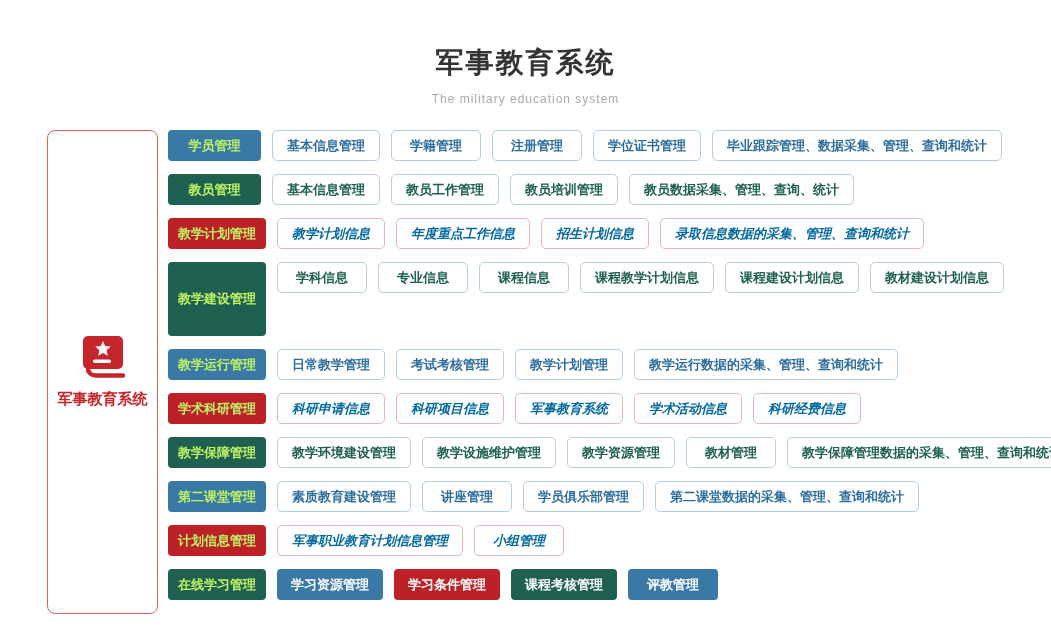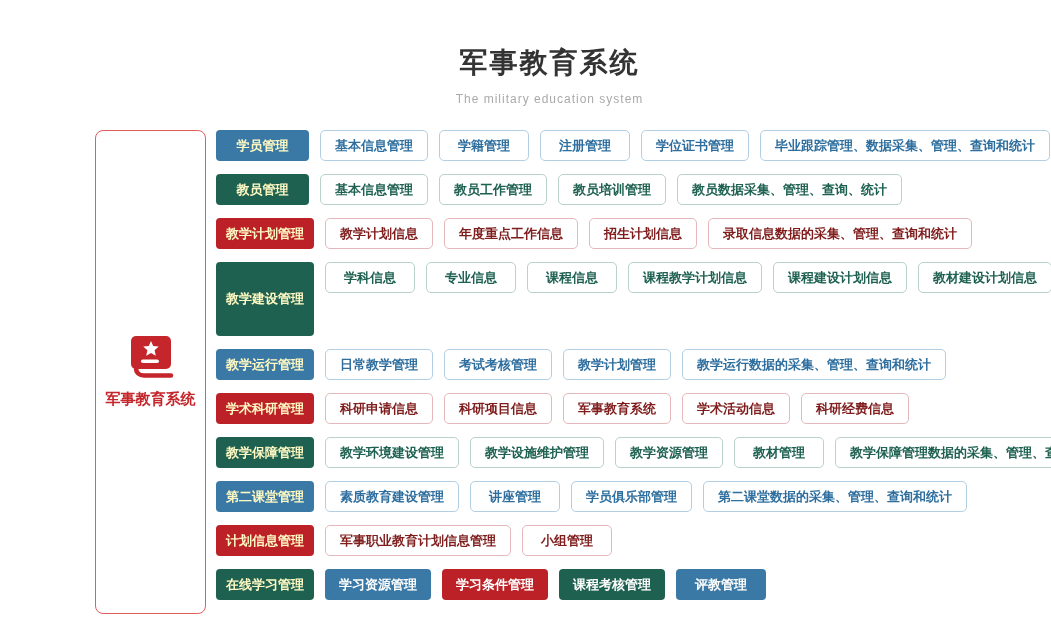--- a/index.html
+++ b/index.html
@@ -1,21 +1,21 @@
 <!DOCTYPE html>
 <html><head>
 <meta charset="utf-8">
 <style>
   * { margin:0; padding:0; box-sizing:border-box; }
   html,body { background:#ffffff; }
   body {
     font-family: "Liberation Sans", "DejaVu Sans", sans-serif;
     width:1051px; height:636px; overflow:hidden; position:relative;
   }
-  .page { width:1051px; height:540px; position:relative;padding-left:48px; }
+  .page { width:1051px; height:540px; position:relative; }
 
   
   .header { text-align:center; padding-top:44px; }
   .title { font-size:28px; font-weight:bold; color:#333333; letter-spacing:2px; }
   .subtitle { font-size:12px; color:#aaaaaa; margin-top:10px; letter-spacing:1px; }
 
   
   .content { display:flex; align-items:flex-start; margin-top:24px; padding-left:47px; }
 
   
@@ -28,39 +28,39 @@
 
   
   .rows { display:flex; flex-direction:column; gap:13px; margin-left:10px; }
   .row { display:flex; align-items:flex-start; gap:11px; }
   .items { display:flex; gap:11px; flex-wrap:nowrap; }
   .lines { display:flex; flex-direction:row; gap:9px; }
 
   .cat {
     min-width:93px; height:31px; padding:0 10px; border-radius:4px;
     display:flex; align-items:center; justify-content:center;
-    color:#fef9c3; font-size:13px; font-weight:bold; cursor:pointer; flex-shrink:0;
+    color:#bef264; font-size:13px; font-weight:bold; cursor:pointer; flex-shrink:0;
     white-space:nowrap;
   }
   .cat-tall { height:74px; }
 
   .btn {
     min-width:90px; height:31px; padding:0 14px; border-radius:5px;
     background:#ffffff; border:1px solid; font-size:13px; font-weight:bold;
     display:flex; align-items:center; justify-content:center;
     cursor:pointer; white-space:nowrap;
   }
 
   
   .theme-blue  .cat { background:#3a79a6; }
   .theme-green .cat { background:#1e6150; }
   .theme-red   .cat { background:#bb2126; }
   .theme-blue  .btn { color:#2e6e9e; border-color:#b3cfe3; }
   .theme-green .btn { color:#1e6150; border-color:#b9d2cb; }
-  .theme-red   .btn { color:#7f1d1d; border-color:#e5b9bb; }
+  .theme-red   .btn { color:#0369a1; border-color:#e5b9bb;font-style:italic; }
 
   
   .btn.solid { border:none; color:#ffffff; border-radius:4px; }
   .btn.solid-blue  { background:#3a79a6; }
   .btn.solid-red   { background:#bb2126; }
   .btn.solid-green { background:#1e6150; }
 </style>
 </head>
 <body>
 

